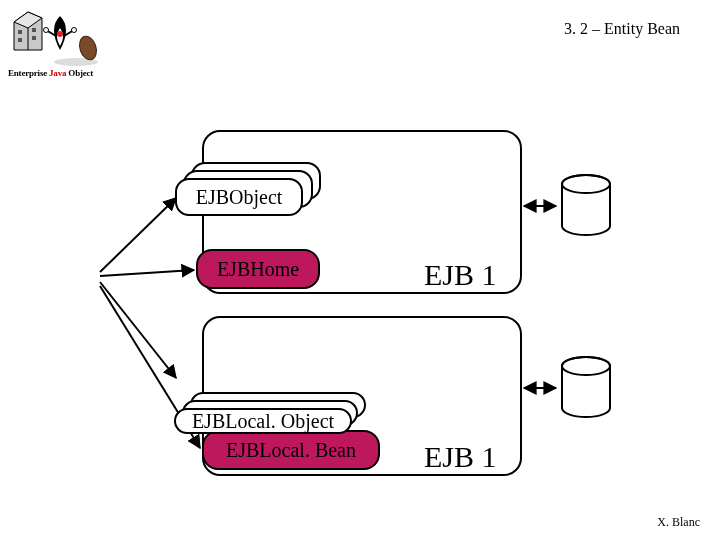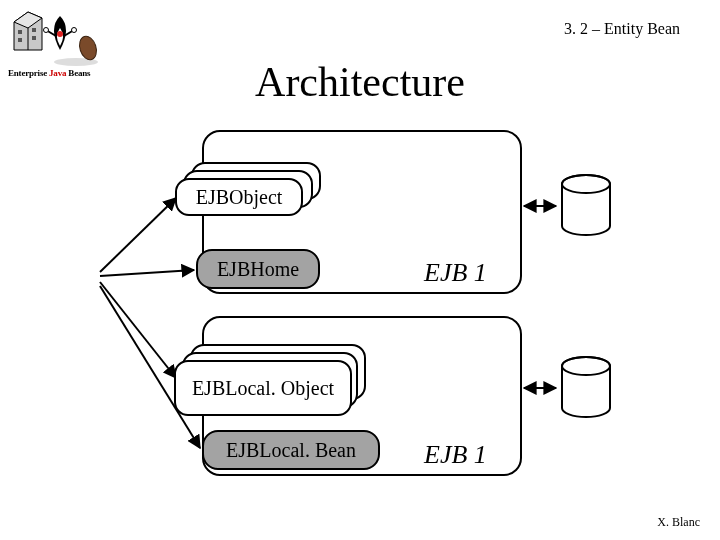--- a/index.html
+++ b/index.html
@@ -25,32 +25,32 @@
   .stack .card.front { z-index: 3; }
   .stack .card.mid   { z-index: 2; }
   .stack .card.back  { z-index: 1; }
 
   .stack-ejbobject { left: 175px; top: 162px; }
   .stack-ejbobject .card { width: 130px; height: 38px; }
   .stack-ejbobject .back  { left: 16px; top: 0; }
   .stack-ejbobject .mid   { left: 8px;  top: 8px; }
   .stack-ejbobject .front { left: 0;   top: 16px; width: 128px; }
 
-  .single-card { position: absolute; border: 2px solid #000; border-radius: 16px; background: #a3a3a3; text-align: center; font-size: 20px; display: flex; align-items: center; justify-content: center; }
+  .single-card { position: absolute; border: 2px solid #000; border-radius: 16px; background: #be185d; text-align: center; font-size: 20px; display: flex; align-items: center; justify-content: center; }
   .card-ejbhome { left: 196px; top: 249px; width: 124px; height: 40px; }
 
   .stack-ejblo { left: 174px; top: 344px; }
-  .stack-ejblo .card { width: 176px; height: 56px; }
+  .stack-ejblo .card { width: 176px; height: 26px; margin-top: 48px; }
   .stack-ejblo .back  { left: 16px; top: 0; }
   .stack-ejblo .mid   { left: 8px;  top: 8px; }
   .stack-ejblo .front { left: 0;   top: 16px; width: 178px; }
 
   .card-ejblocalhome { left: 202px; top: 430px; width: 178px; height: 40px; }
 
-  .ejb-label { position: absolute; font-size: 26px; font-style: italic; }
+  .ejb-label { position: absolute; font-size: 30px; }
   .ejb-label-1 { left: 424px; top: 258px; }
   .ejb-label-2 { left: 424px; top: 440px; }
 
   .cylinder { position: absolute; }
   .cylinder svg { display: block; }
 
   svg.arrows { position: absolute; left: 0; top: 0; }
 </style>
 </head>
 <body>
@@ -79,26 +79,25 @@
         <line x1="4" y1="20" x2="14" y2="14" stroke="#000" stroke-width="2"></line>
         <circle cx="-14" cy="14" r="2.5" fill="#fff" stroke="#000"></circle>
         <circle cx="14" cy="14" r="2.5" fill="#fff" stroke="#000"></circle>
       </g>
 
       <ellipse cx="80" cy="42" rx="8" ry="12" fill="#7a4a2a" transform="rotate(-18 80 42)" stroke="#3a2210" stroke-width="1"></ellipse>
     </svg>
     <div class="logo-caption">
       <span>Enterprise</span>
       <span style="color:#c00">Java</span>
-      <span>Beans</span>
+      <span>Object</span>
     </div>
   </div>
 
   <div class="header-right">3. 2 – Entity Bean</div>
-  <div class="title">Architecture</div>
 
 
   <div class="container container-upper"></div>
   <div class="ejb-label ejb-label-1">EJB 1</div>
 
   <div class="container container-lower"></div>
   <div class="ejb-label ejb-label-2">EJB 1</div>
 
   <div class="stack stack-ejbobject">
     <div class="card back"></div>

